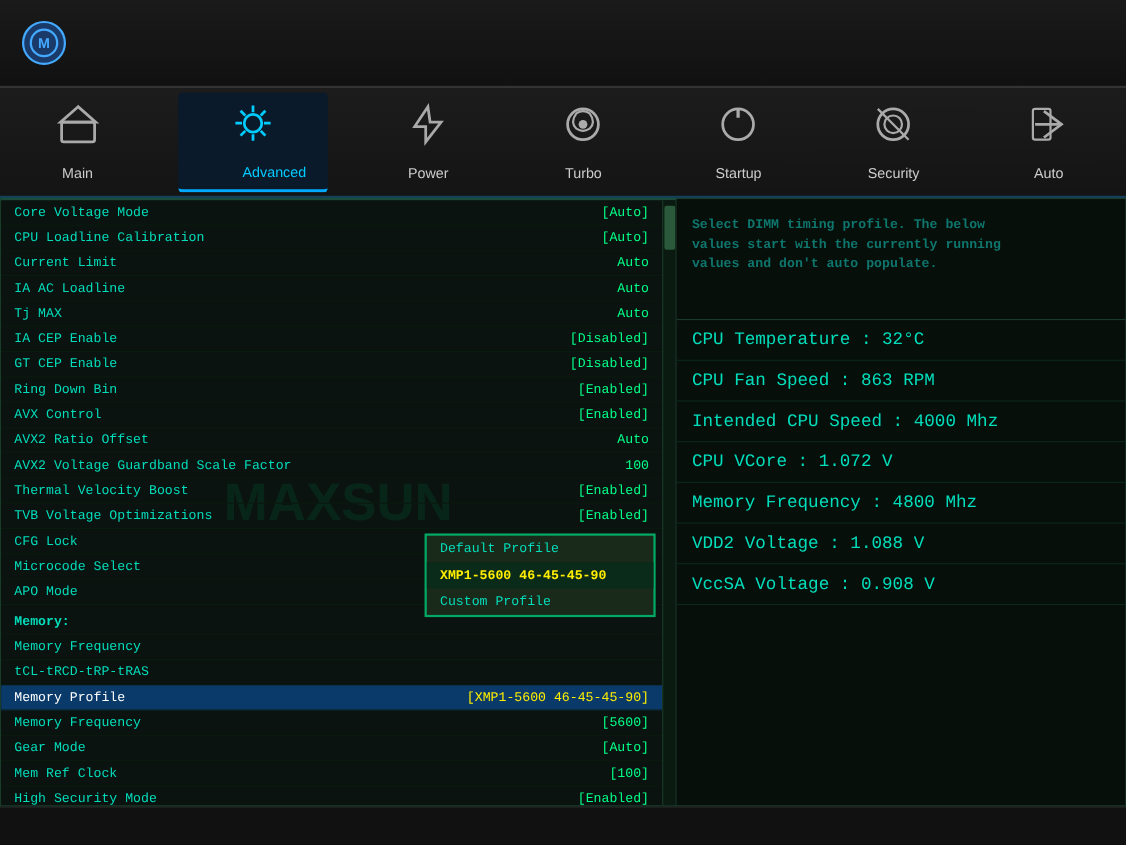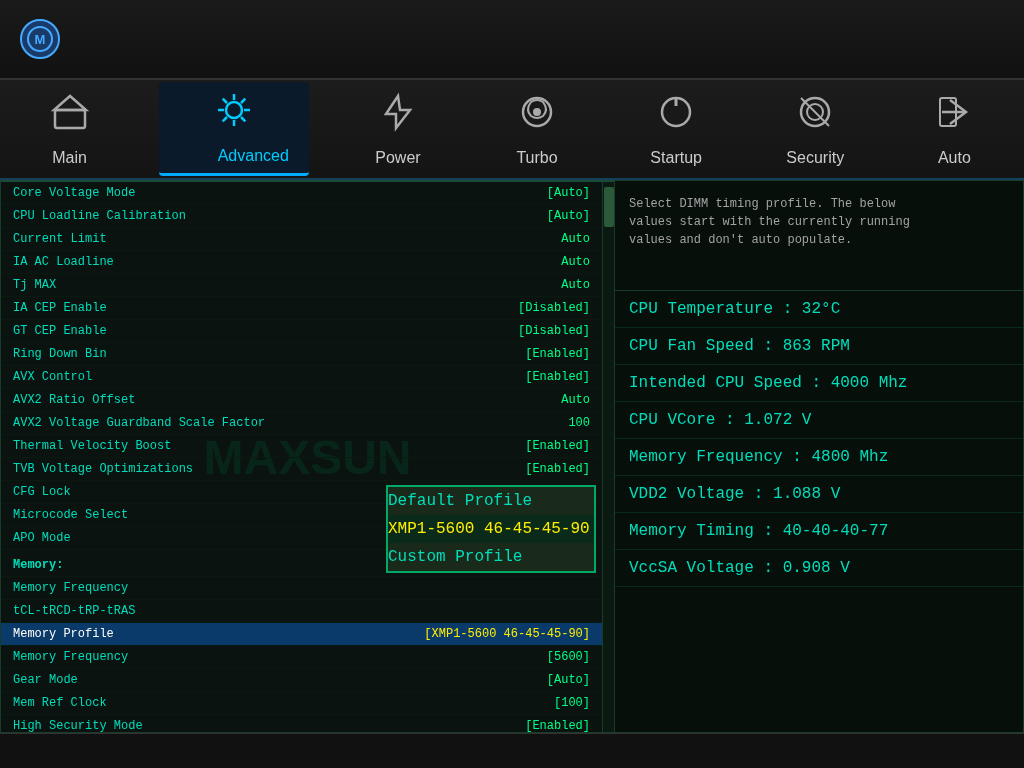--- a/index.html
+++ b/index.html
@@ -65,21 +65,21 @@
     .nav-item.active {
       background: #0a1a2a;
       border-bottom: 3px solid #00aaff;
     }
     .nav-icon {
       font-size: 36px;
       color: #aaa;
     }
     .nav-item.active .nav-icon { color: #00ccff; }
     .nav-label {
-      font-size: 16px;
+      font-size: 13px;
       color: #ccc;
       font-family: Arial, sans-serif;
     }
     .nav-item.active .nav-label { color: #00ccff; margin-left: 39px; }
 
     
     #content {
       display: flex;
       height: calc(768px - 80px - 100px - 35px);
       gap: 0;
@@ -124,28 +124,29 @@
     #dropdown-overlay {
       position: absolute;
       left: 385px;
       top: 303px;
       background: #1a2a1a;
       border: 2px solid #00aa66;
       z-index: 10;
       min-width: 210px;
     }
     .dropdown-item {
-      padding: 5px 0;
-      font-size: 16px;
+      padding: 5px 12px;
+      font-size: 12px;
       color: #00ddbb;
       cursor: pointer;
     }
     .dropdown-item.active-dropdown {
       color: #ffee00;
       background: #0a2a1a;
+      font-weight: bold;
     }
 
     
     #scrollbar {
       position: absolute;
       right: 0;
       top: 0;
       width: 12px;
       height: 100%;
       background: #0a1a10;
@@ -166,24 +167,25 @@
       flex: 1;
       display: flex;
       flex-direction: column;
       background: rgba(5, 15, 10, 0.9);
       border: 1px solid #1a3a2a;
       border-left: none;
     }
     #description-box {
       padding: 14px;
       font-size: 12px;
-      color: #a3a3a3;
+      color: #0f766e;
       line-height: 1.5;
       border-bottom: 1px solid #1a3a2a;
       min-height: 110px;
+      font-weight: bold;
     }
     #stats-box {
       flex: 1;
       padding: 0;
       display: flex;
       flex-direction: column;
       gap: 0;
     }
     .stat-item {
       padding: 9px 14px;
@@ -411,21 +413,20 @@
       <span>Select DIMM timing profile. The below<br>values start with the currently running<br>values and don't auto populate.</span>
     </div>
     <div id="stats-box">
 
     <div class="stat-item">CPU Temperature : 32°C</div>
         <div class="stat-item">CPU Fan Speed : 863 RPM</div>
         <div class="stat-item">Intended CPU Speed : 4000 Mhz</div>
         <div class="stat-item">CPU VCore : 1.072 V</div>
         <div class="stat-item">Memory Frequency : 4800 Mhz</div>
         <div class="stat-item">VDD2 Voltage : 1.088 V</div>
-        <div class="stat-item">Memory Timing : 40-40-40-77</div>
         <div class="stat-item">VccSA Voltage : 0.908 V</div>
       </div>
   </div>
 </div>
 
 <div id="statusbar">
   <span></span>
 </div>
 
 </body></html>

